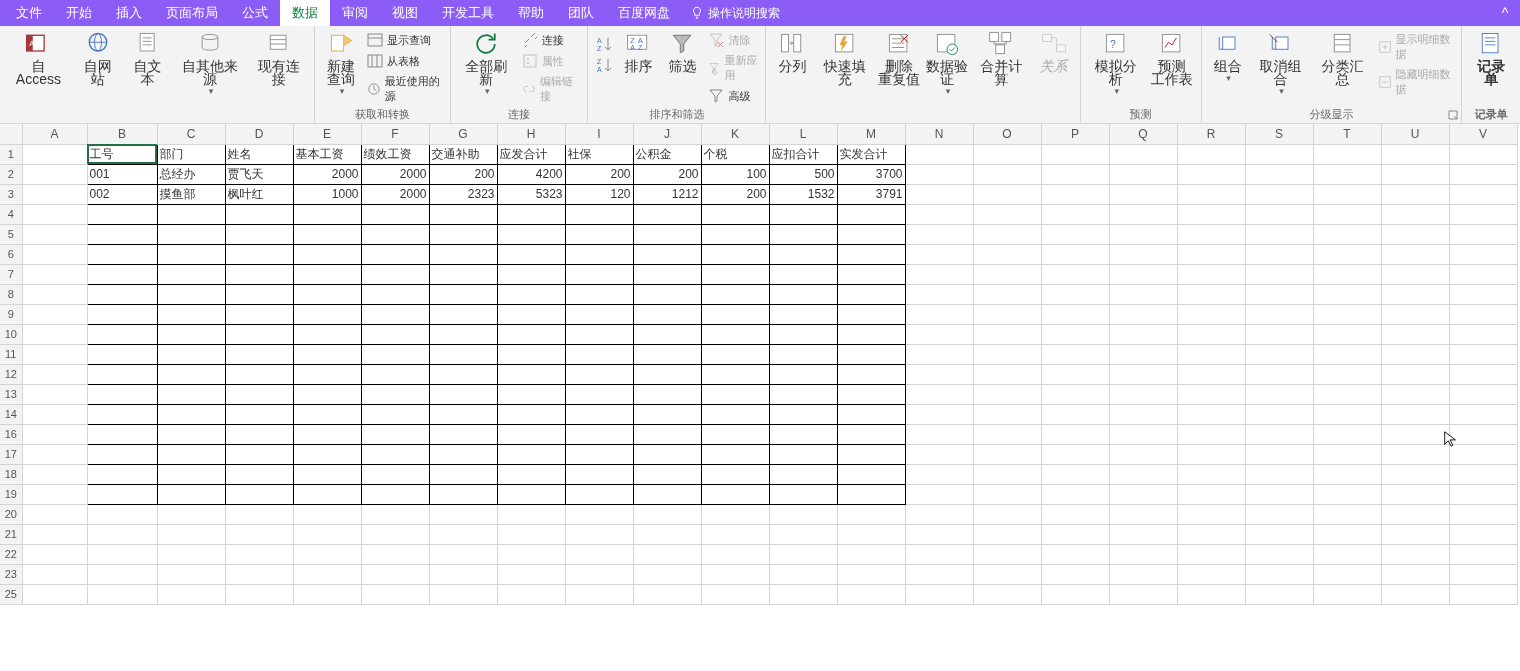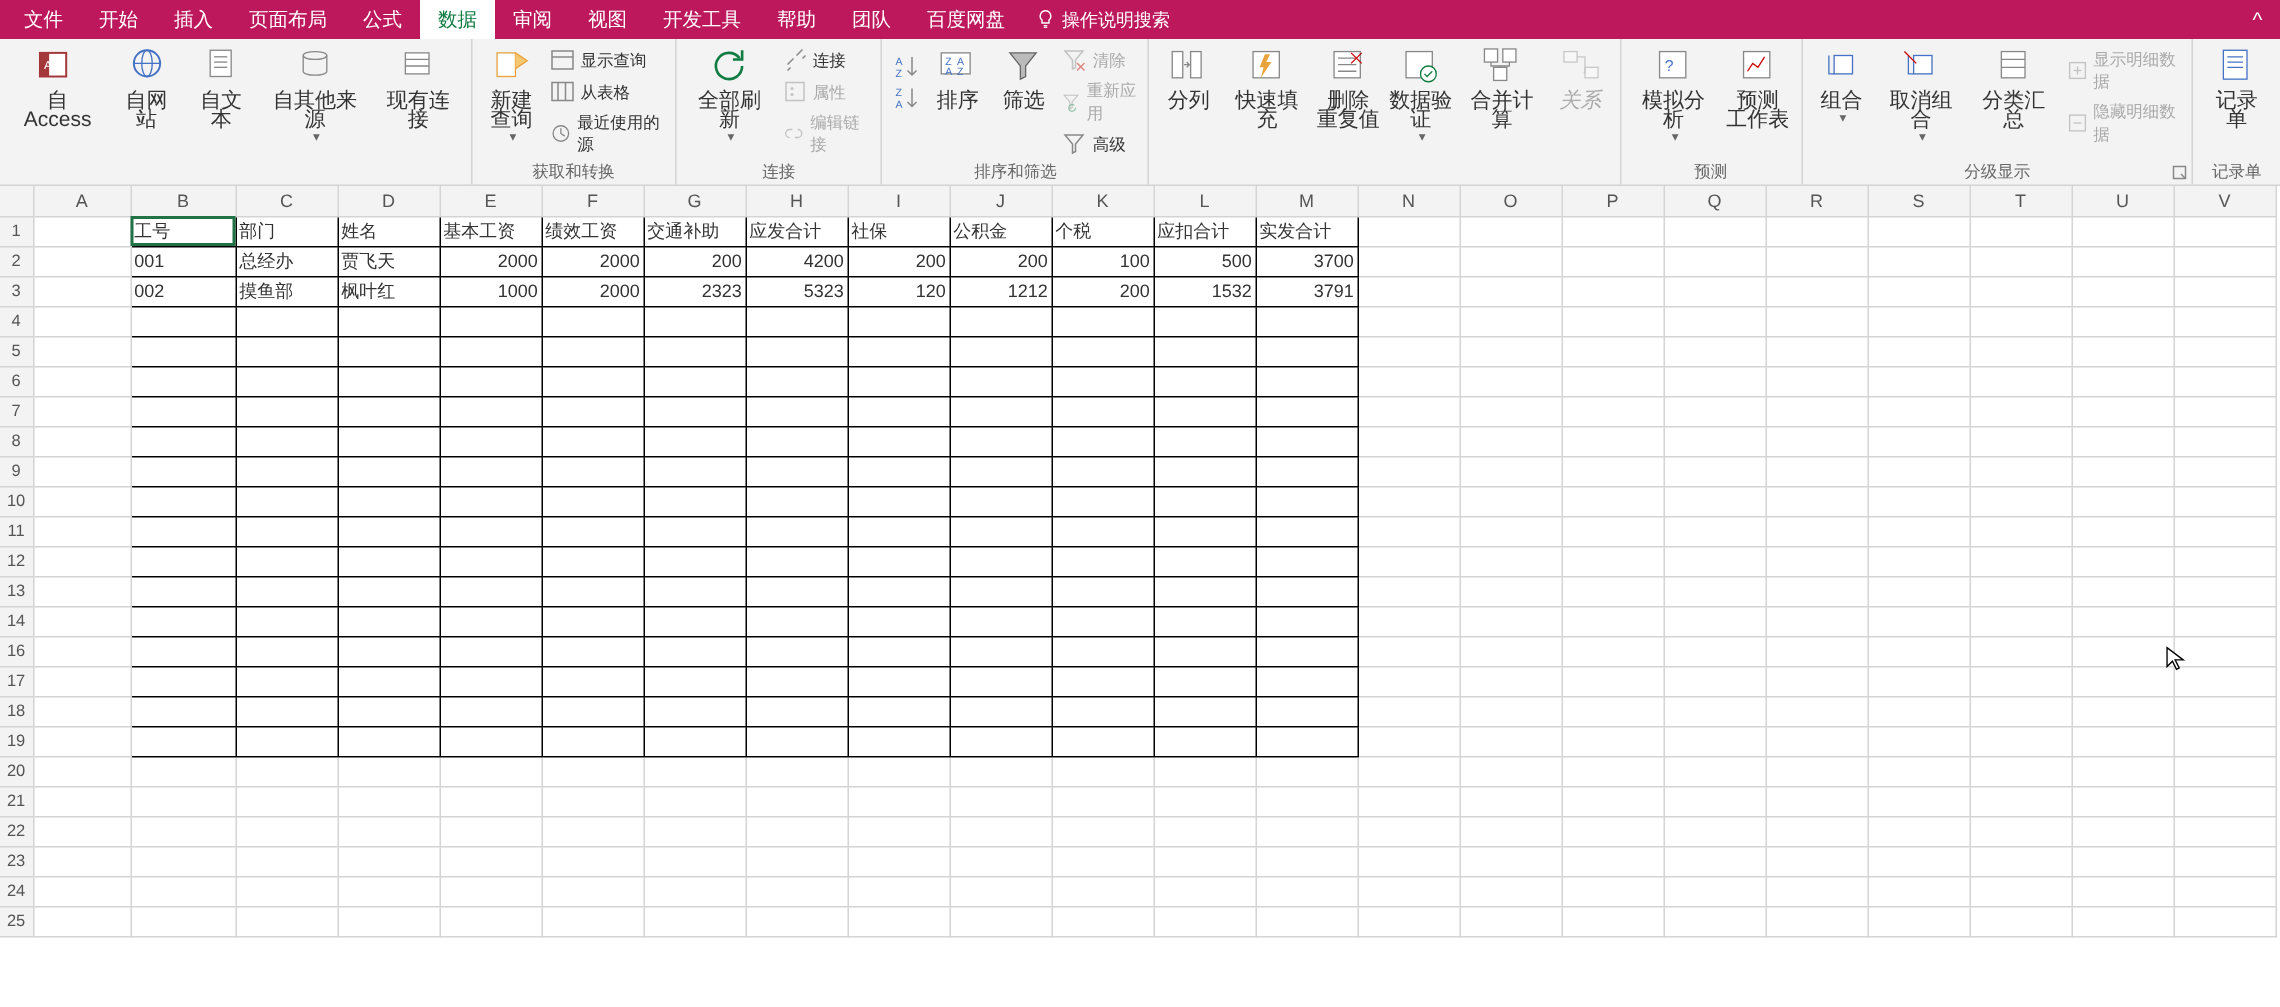--- a/index.html
+++ b/index.html
@@ -1,20 +1,20 @@
 <!DOCTYPE html>
 <html><head>
 <meta charset="utf-8">
 <style>
 * { box-sizing: border-box; margin: 0; padding: 0; }
 body { font-family: "Microsoft YaHei", "Segoe UI", sans-serif; font-size: 12px; background: #fff; overflow: hidden; user-select: none; }
 .app { width: 1520px; height: 671px; display: flex; flex-direction: column; }
 
 
-.menubar { height: 26px; background: #be185d; display: flex; align-items: center; color: #fff; padding-left: 4px; text-align: center; }
+.menubar { height: 26px; background: #8b5cf6; display: flex; align-items: center; color: #fff; padding-left: 4px; text-align: center; }
 .menu-item { padding: 4px 12px; font-size: 13px; cursor: pointer; }
 .menu-item.active { background: #fff; color: #107c41; }
 .bulb { margin-left: 8px; display: flex; align-items: center; gap: 4px; color: #fff; font-size: 12px; }
 .bulb svg { width: 14px; height: 14px; }
 .titlebar-right { margin-left: auto; display: flex; align-items: center; height: 100%; }
 .tb-btn { width: 46px; height: 26px; display: flex; align-items: center; justify-content: center; cursor: pointer; }
 .tb-ribbon-toggle { width: 30px; color:#fff; font-size:14px; }
 
 
 .ribbon { height: 98px; background: #f3f3f3; border-bottom: 1px solid #d4d4d4; display: flex; }
@@ -395,21 +395,21 @@
             </div>
         </div>
       </div>
       <div class="rgroup-title">分级显示</div>
       <div class="dialog-launcher"><svg viewBox="0 0 12 12">
             <path d="M2 2h8v8H2z" fill="none" stroke="#888"></path>
             <path d="M7 7l3 3" stroke="#888"></path>
           </svg></div>
     </div>
 
-    <div class="rgroup" style="border-right:none;">
+    <div class="rgroup" style="border-right:none;font-weight:bold;">
       <div class="rgroup-body">
         <div class="rbtn">
             <svg viewBox="0 0 32 32">
               <rect x="6" y="4" width="18" height="22" fill="#fff" stroke="#4472c4"></rect>
               <line x1="9" y1="9" x2="21" y2="9" stroke="#4472c4"></line>
               <line x1="9" y1="13" x2="21" y2="13" stroke="#4472c4"></line>
               <line x1="9" y1="17" x2="21" y2="17" stroke="#4472c4"></line>
             </svg>
             <div class="rbtn-l">记录单</div>
           </div>
@@ -994,45 +994,20 @@
               <td class=""></td>
               <td class=""></td>
               <td class=""></td>
               <td class=""></td>
               <td class=""></td>
               <td class=""></td>
               <td class=""></td>
               <td class=""></td>
             </tr>
             <tr>
-              <th class="">24</th>
-              <td class=""></td>
-              <td class=""></td>
-              <td class=""></td>
-              <td class=""></td>
-              <td class=""></td>
-              <td class=""></td>
-              <td class=""></td>
-              <td class=""></td>
-              <td class=""></td>
-              <td class=""></td>
-              <td class=""></td>
-              <td class=""></td>
-              <td class=""></td>
-              <td class=""></td>
-              <td class=""></td>
-              <td class=""></td>
-              <td class=""></td>
-              <td class=""></td>
-              <td class=""></td>
-              <td class=""></td>
-              <td class=""></td>
-              <td class=""></td>
-            </tr>
-            <tr>
               <th class="">25</th>
               <td class=""></td>
               <td class=""></td>
               <td class=""></td>
               <td class=""></td>
               <td class=""></td>
               <td class=""></td>
               <td class=""></td>
               <td class=""></td>
               <td class=""></td>

